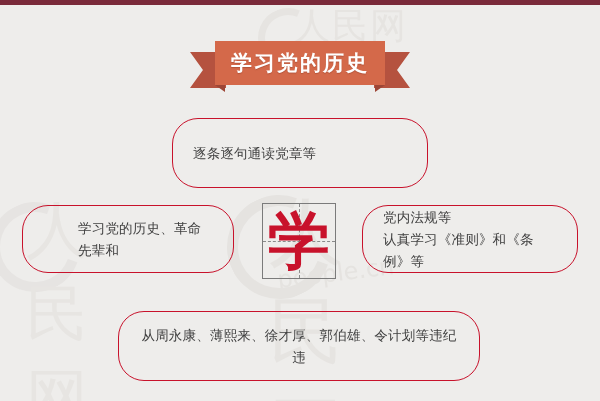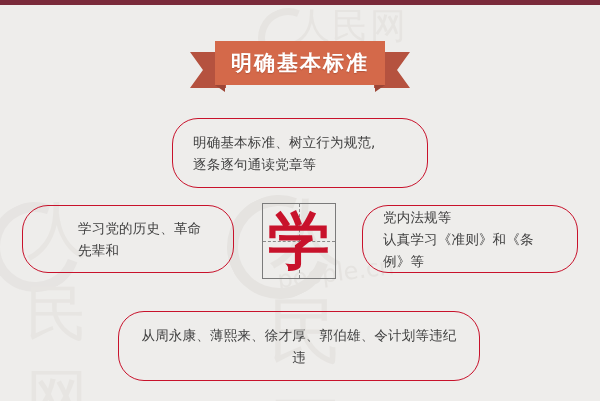--- a/index.html
+++ b/index.html
@@ -267,26 +267,25 @@
   <div class="wm-ring3"></div>
   <div class="wm-cjk3">人民网</div>
 </div>
 
 <div class="ribbon">
   <div class="ribbon-tail left"></div>
   <div class="ribbon-tail right"></div>
   <div class="ribbon-shadow-l"></div>
   <div class="ribbon-shadow-r"></div>
   <div class="ribbon-body"></div>
-  <div class="ribbon-title">明确基本标准</div>
+  <div class="ribbon-title">学习党的历史</div>
 </div>
 
 <div class="pill" id="pill-top">
   <div class="pill-text">
-    <span>明确基本标准、树立行为规范,</span>
     <span>逐条逐句通读党章等</span>
   </div>
 </div>
 
 <div class="pill" id="pill-left">
   <div class="pill-text">
     <span>学习党的历史、革命先辈和</span>
   </div>
 </div>
 

